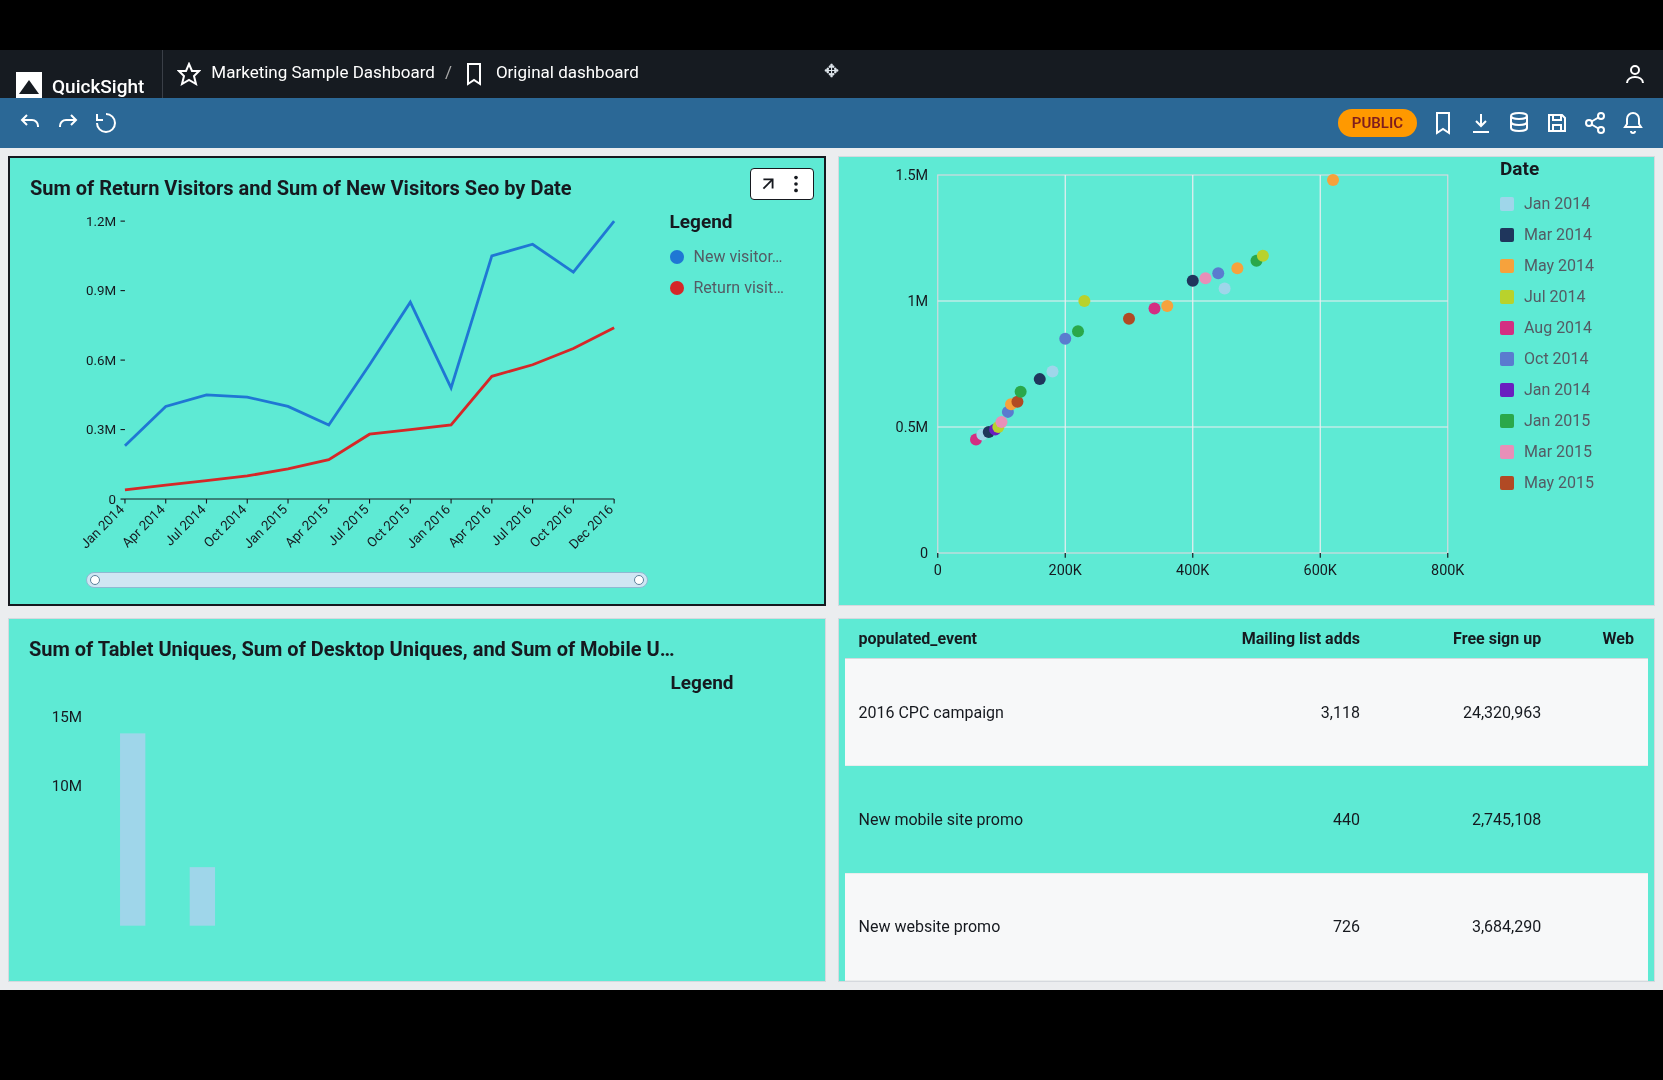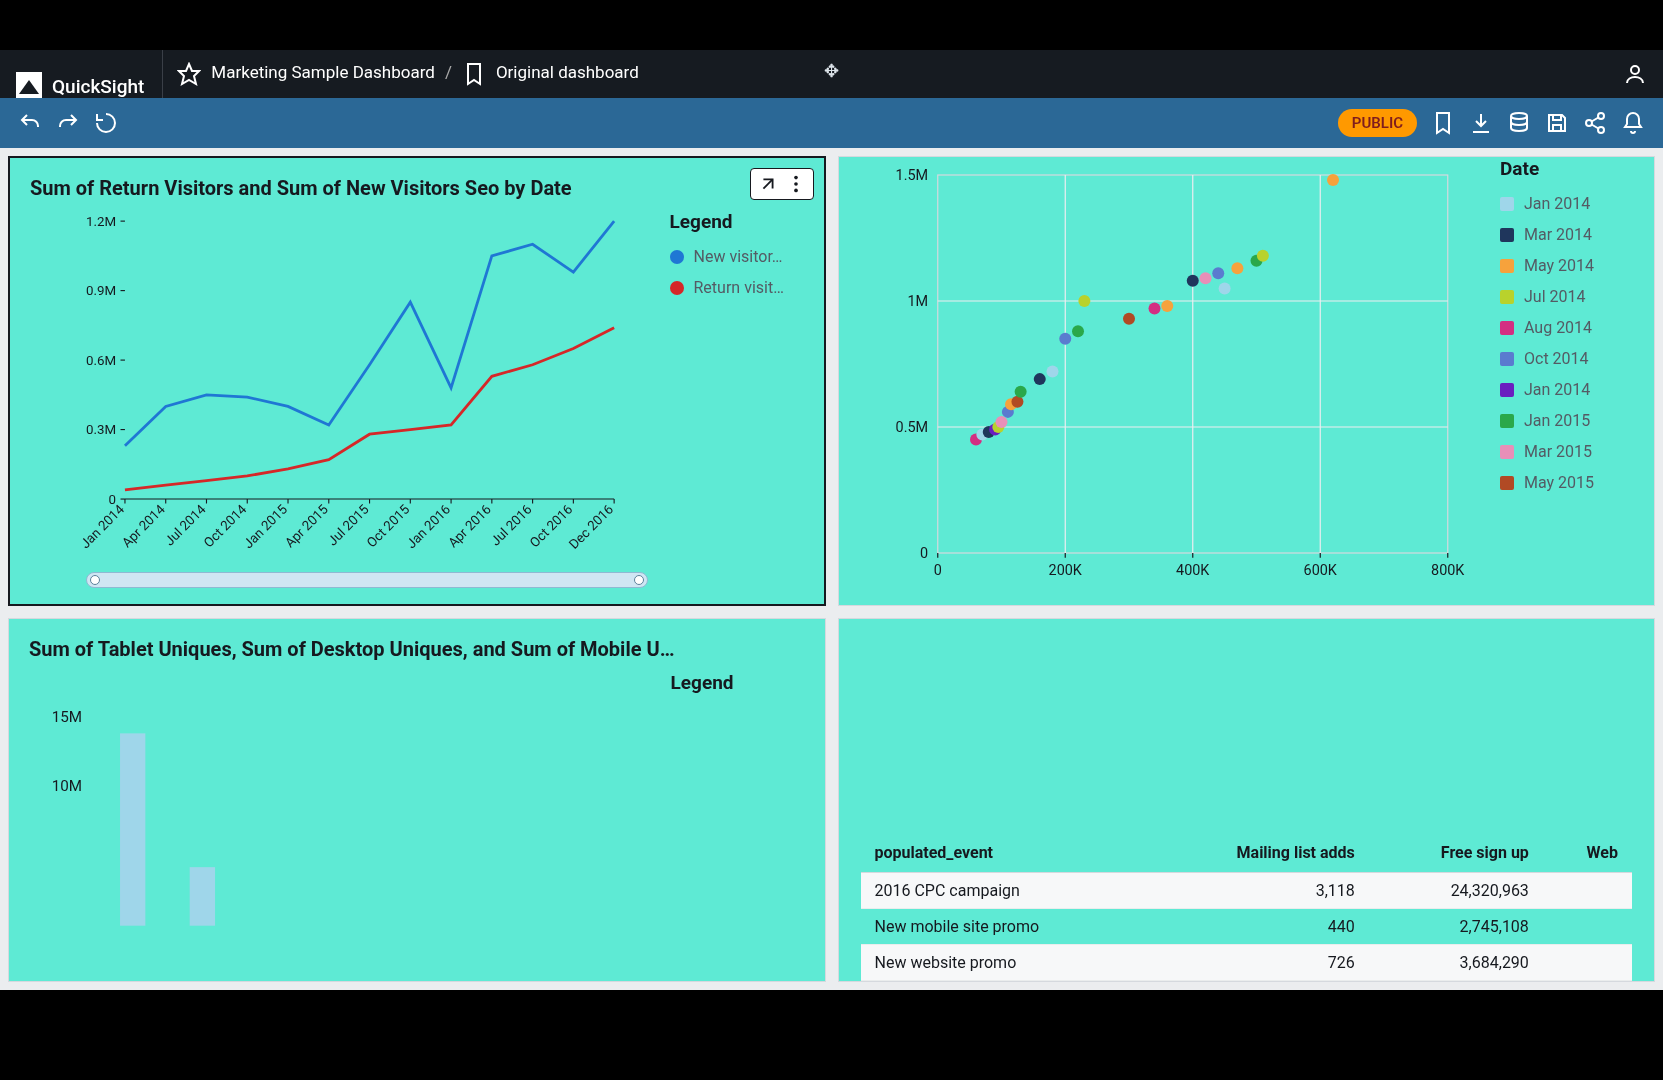--- a/index.html
+++ b/index.html
@@ -470,21 +470,21 @@
               <rect x="130" y="128.8" width="20" height="46.2" fill="#9fd6ea"></rect>
             </svg>
         </div>
         <div class="legend-col">
           <div class="legend-title">Legend</div>
         </div>
       </div>
     </div>
 
     <div class="panel">
-      <div class="panel-body" style="padding:0 22px;align-items:flex-end;">
+      <div class="panel-body" style="padding:0 6px;">
         <table class="data">
           <thead>
               <tr id="tbl-head">
                 <th>populated_event</th>
                 <th class="num">Mailing list adds</th>
                 <th class="num">Free sign up</th>
                 <th class="num">Web</th>
               </tr>
             </thead>
           <tbody id="tbl-body">

